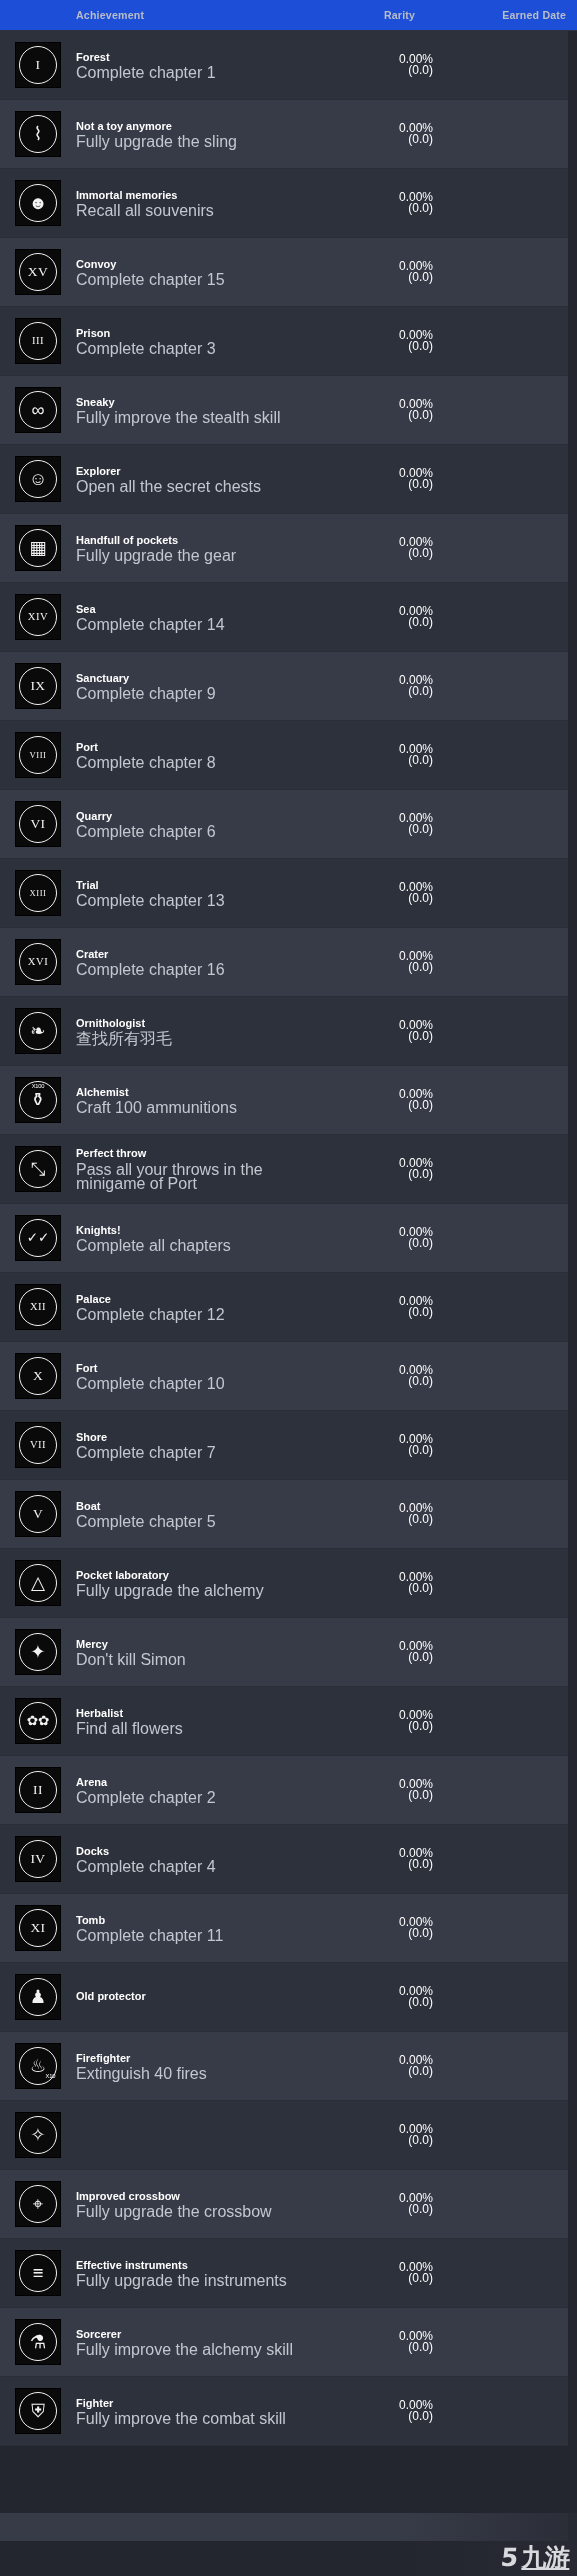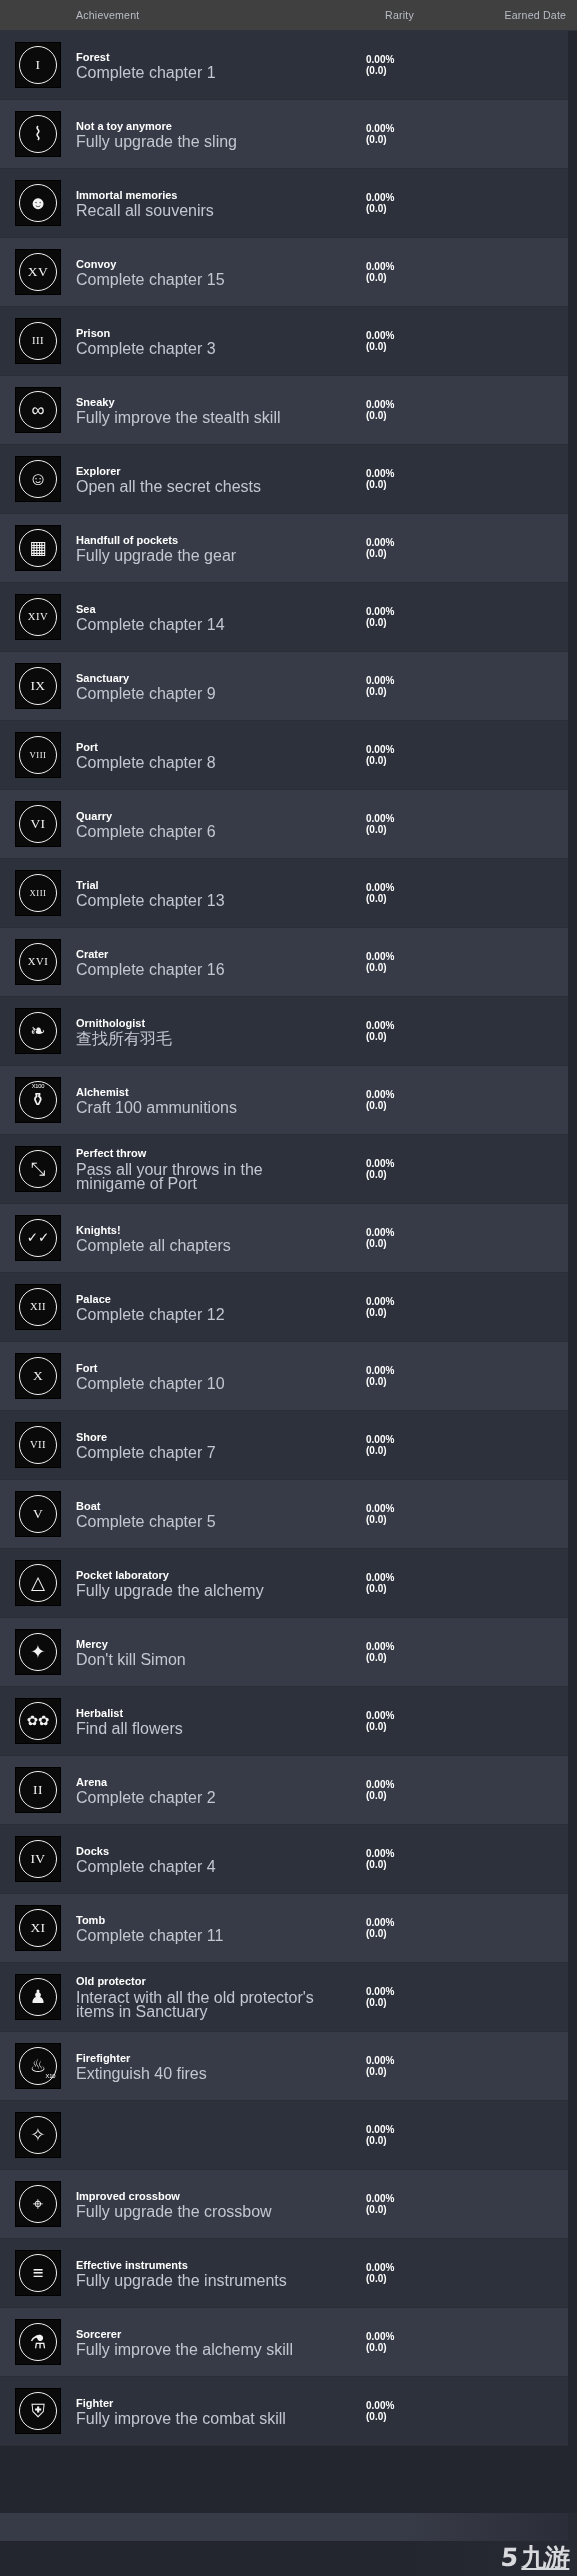--- a/index.html
+++ b/index.html
@@ -12,23 +12,24 @@
   }
   #app {
     position: relative;
     width: 577px;
     height: 2576px;
     background: #23262e;
   }
   
   .table-header {
     height: 31px;
-    background: #404040;
+    background: #1d4ed8;
     position: relative;
     border-bottom: 1px solid #2e323c;
+    font-weight: bold;
   }
   .table-header .col {
     position: absolute;
     top: 0;
     height: 31px;
     line-height: 31px;
     font-size: 10.6px;
     color: #b9bdc7;
     letter-spacing: 0.2px;
     white-space: nowrap;
@@ -122,23 +123,23 @@
   .ach-desc {
     font-size: 16px;
     color: #c3c7d0;
     line-height: 14.4px;
   }
 
   .rarity-cell {
     position: absolute;
     left: 366px;
     width: 67px;
-    text-align: left;
-    font-size: 10px;
-    font-weight: bold;
+    text-align: right;
+    font-size: 12px;
+    font-weight: normal;
     color: #ffffff;
     line-height: 11.5px;
   }
   .rarity-cell .pct { display: block; }
   .rarity-cell .cnt { display: block; }
 
   .earned-cell {
     position: absolute;
     left: 481px;
     width: 88px;
@@ -719,21 +720,20 @@
       <div class="ach-row">
         <div class="icon-cell">
           <div class="ach-icon">
             <div class="ring">
               <span class="glyph">♟</span>
             </div>
           </div>
         </div>
         <div class="text-cell">
           <div class="ach-title">Old protector</div>
-          <div class="ach-desc">Interact with all the old protector's items in Sanctuary</div>
         </div>
         <div class="rarity-cell">
           <span class="pct">0.00%</span>
           <span class="cnt">(0.0)</span>
         </div>
         <div class="earned-cell"></div>
       </div>
       <div class="ach-row alt">
         <div class="icon-cell">
           <div class="ach-icon">

